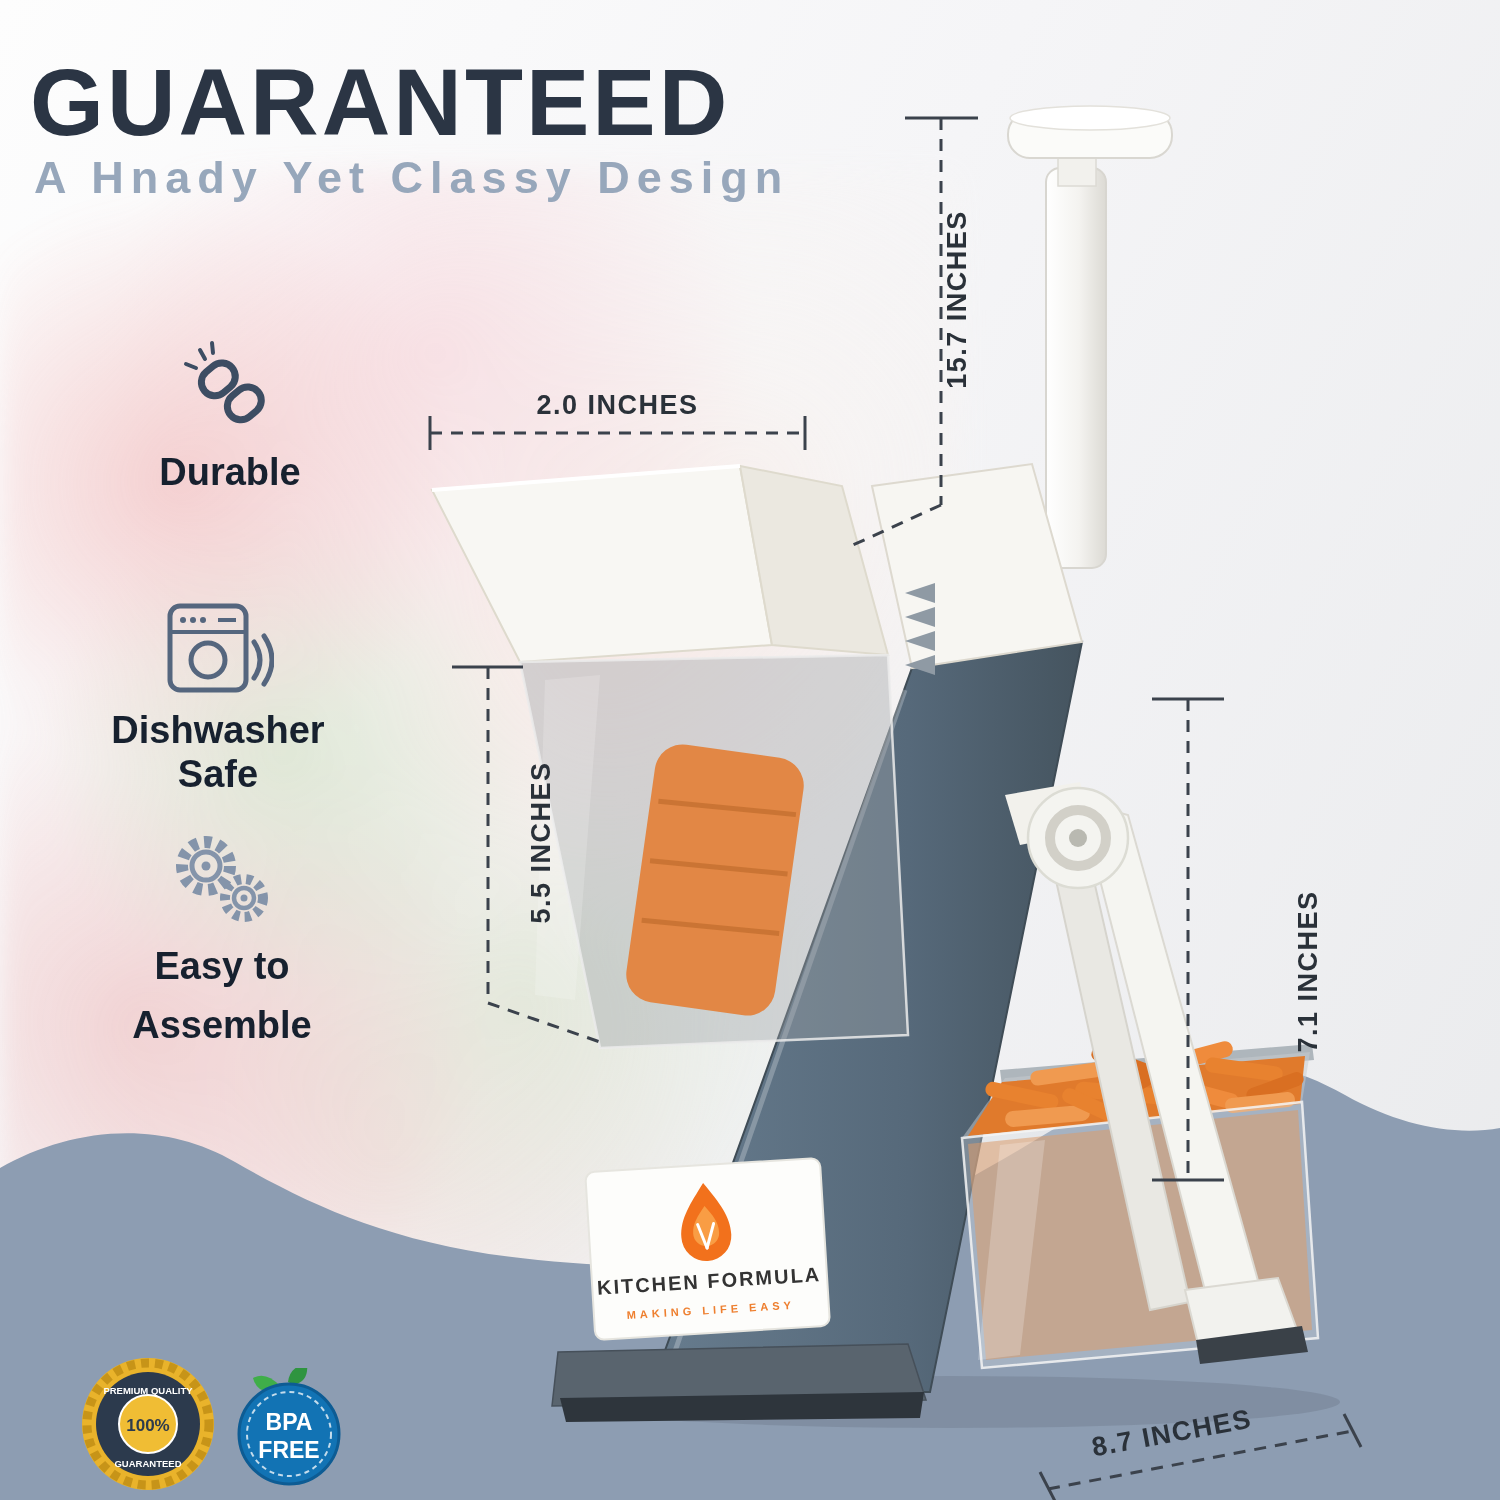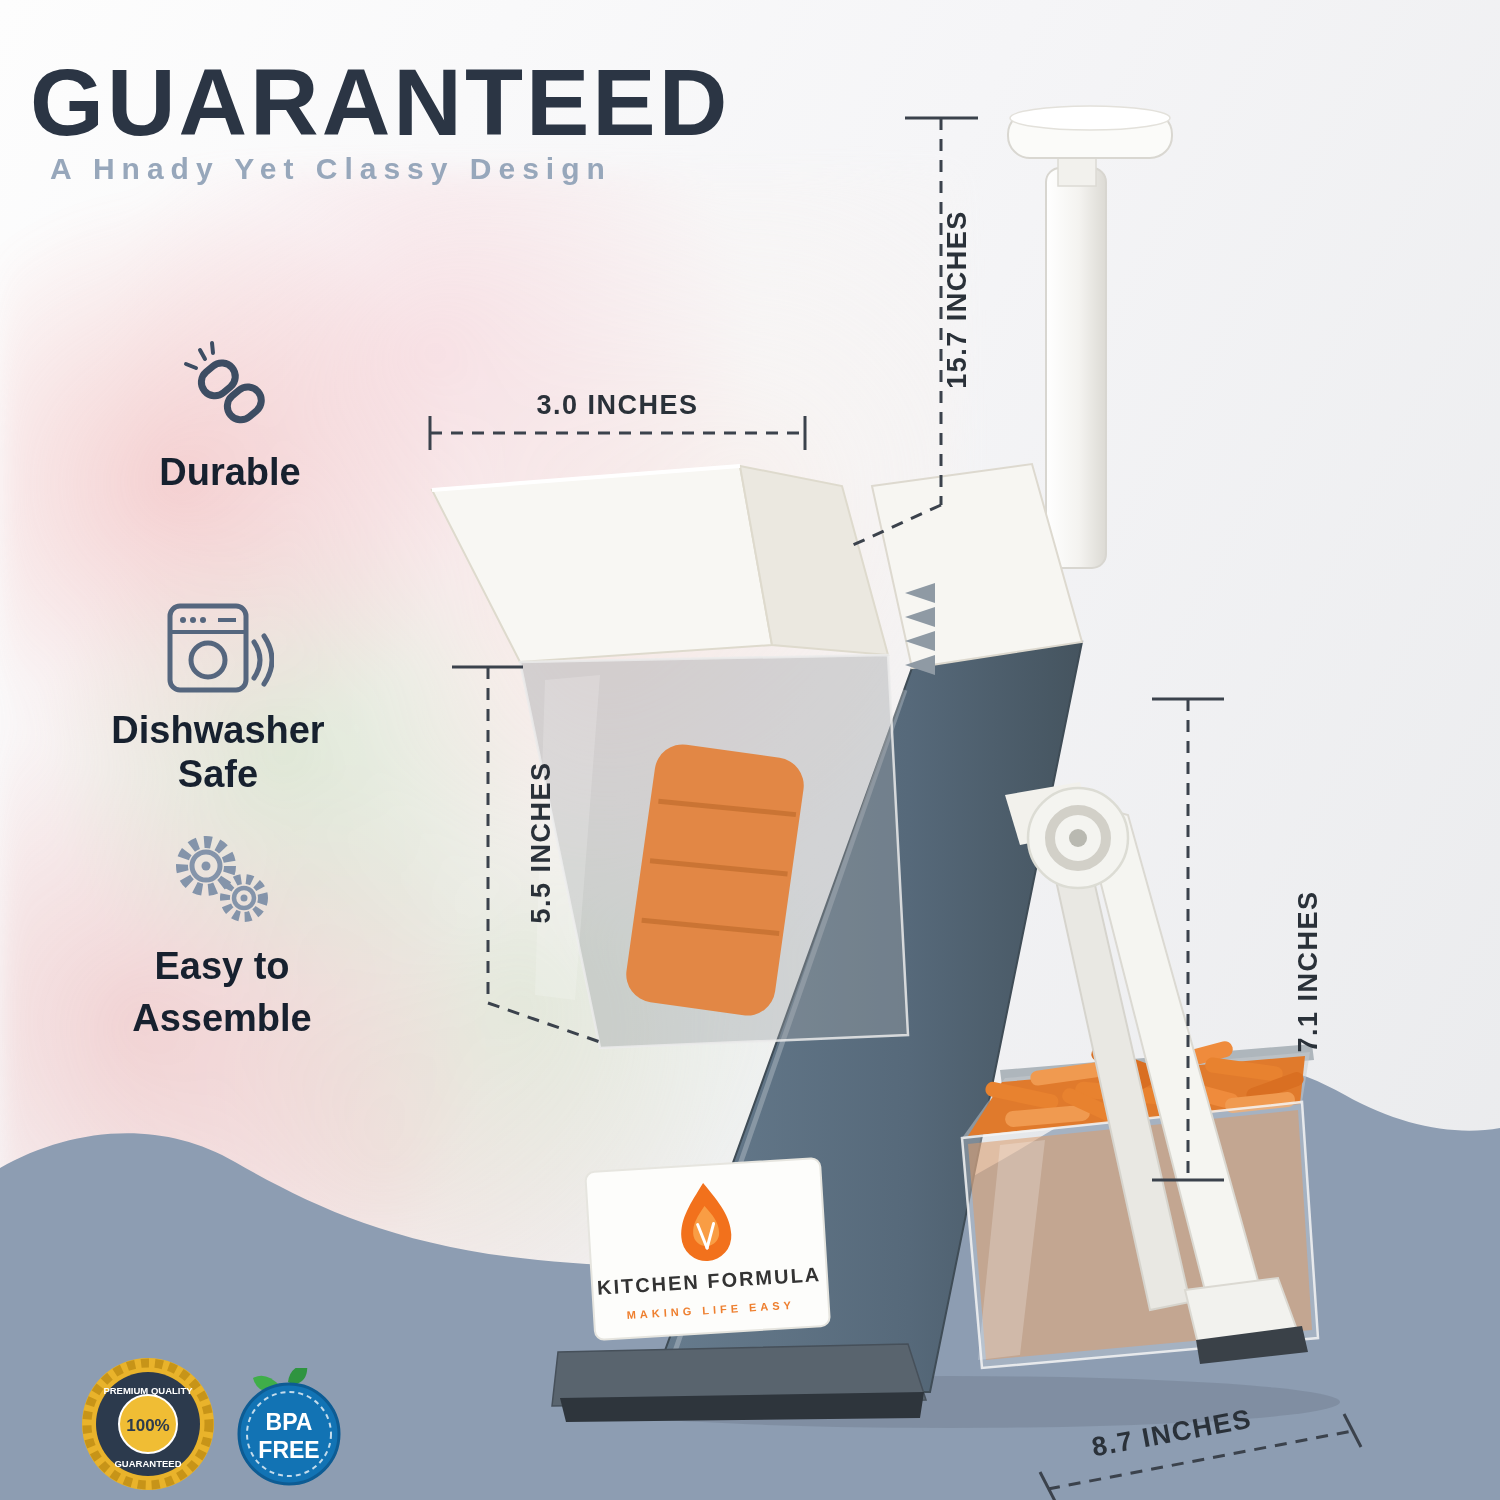--- a/index.html
+++ b/index.html
@@ -21,21 +21,21 @@
       radial-gradient(circle at 78% 28%,rgba(251,242,236,.95),transparent 42%),
       radial-gradient(circle at 40% 88%,rgba(240,170,160,.5),transparent 30%);
     filter:blur(14px);opacity:.42;
   }
   .hdr-title{
     position:absolute;left:30px;top:48px;
     font-size:95px;font-weight:800;letter-spacing:3px;color:#2b3544;
   }
   .hdr-sub{
     position:absolute;left:34px;top:152px;
-    font-size:30px;font-weight:600;letter-spacing:7px;color:#97a7bb;margin-left:16px;
+    font-size:45px;font-weight:600;letter-spacing:7px;color:#97a7bb;
   }
   .feature{position:absolute;text-align:center;}
   .feature .flabel{font-size:38px;font-weight:700;color:#17212f;line-height:44px;margin-top:8px;}
   #feat-durable{left:105px;top:338px;width:250px;}
   #feat-dishwasher{left:78px;top:600px;width:280px;}
   #feat-assemble{left:82px;top:828px;width:280px;}
   .dim{
     position:absolute;font-weight:700;font-size:27px;color:#2a3139;
     letter-spacing:1.5px;white-space:nowrap;text-align:center;z-index:6;
   }
@@ -94,21 +94,21 @@
   <div class="feature" id="feat-assemble" style="z-index:2">
     <svg width="112" height="104" viewBox="0 0 112 104">
       <circle cx="40" cy="38" r="24" fill="none" stroke="#8494aa" stroke-width="12" stroke-dasharray="7.5 6.3"></circle>
       <circle cx="40" cy="38" r="14" fill="none" stroke="#8494aa" stroke-width="5"></circle>
       <circle cx="40" cy="38" r="4.5" fill="#8494aa"></circle>
       <circle cx="78" cy="70" r="19" fill="none" stroke="#8494aa" stroke-width="10" stroke-dasharray="6.2 5.2"></circle>
       <circle cx="78" cy="70" r="10" fill="none" stroke="#8494aa" stroke-width="4.5"></circle>
       <circle cx="78" cy="70" r="3.5" fill="#8494aa"></circle>
     </svg>
     <div class="flabel">Easy to</div>
-    <div class="flabel" style="margin-top:8px;">Assemble</div>
+    <div class="flabel" style="margin-top:15px;">Assemble</div>
   </div>
 
   <svg class="abs" style="left:0;top:0;z-index:3" width="1500" height="1500" viewBox="0 0 1500 1500">
     <defs>
       <linearGradient id="towerGrad" x1="0" y1="0" x2="1" y2="0">
         <stop offset="0" stop-color="#677c8e"></stop>
           <stop offset="0.6" stop-color="#56697a"></stop>
           <stop offset="1" stop-color="#45545f"></stop>
       </linearGradient>
       <linearGradient id="rodGrad" x1="0" y1="0" x2="1" y2="0">
@@ -233,21 +233,21 @@
       <path d="M1152,699 H1224"></path>
         <path d="M1152,1180 H1224"></path>
       <g stroke-dasharray="12 9">
         <path d="M1048,1489 L1352,1431"></path>
       </g>
       <path d="M1040,1472 L1057,1505"></path>
         <path d="M1344,1414 L1361,1447"></path>
     </g>
   </svg>
 
-  <div class="dim" id="dim-39">3.0 INCHES</div>
+  <div class="dim" id="dim-39">2.0 INCHES</div>
   <div class="dim" id="dim-157">15.7 INCHES</div>
   <div class="dim" id="dim-55">5.5 INCHES</div>
   <div class="dim" id="dim-71">7.1 INCHES</div>
   <div class="dim" id="dim-87">8.7 INCHES</div>
 
   <svg class="abs" style="left:76px;top:1352px;z-index:5" width="144" height="144" viewBox="0 0 144 144">
     <circle cx="72" cy="72" r="66" fill="#e9b32b"></circle>
     <circle cx="72" cy="72" r="61" fill="none" stroke="#c79418" stroke-width="9" stroke-dasharray="8 6"></circle>
     <circle cx="72" cy="72" r="52" fill="#2c3a4d"></circle>
     <text x="72" y="42" text-anchor="middle" font-size="9.5" font-weight="bold" fill="#ffffff">PREMIUM QUALITY</text>

